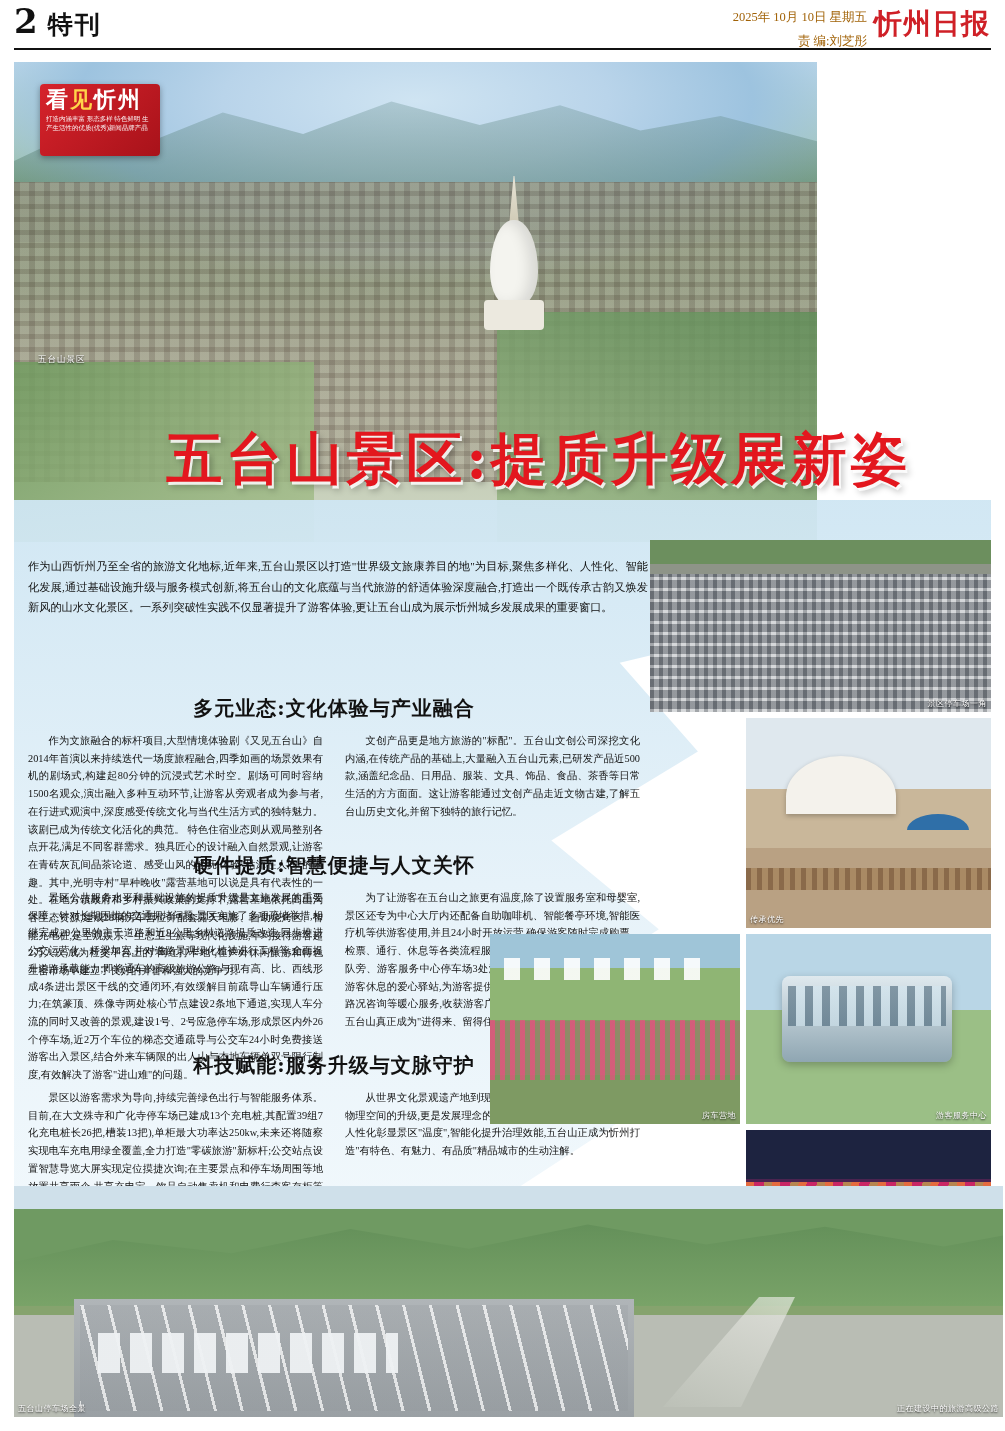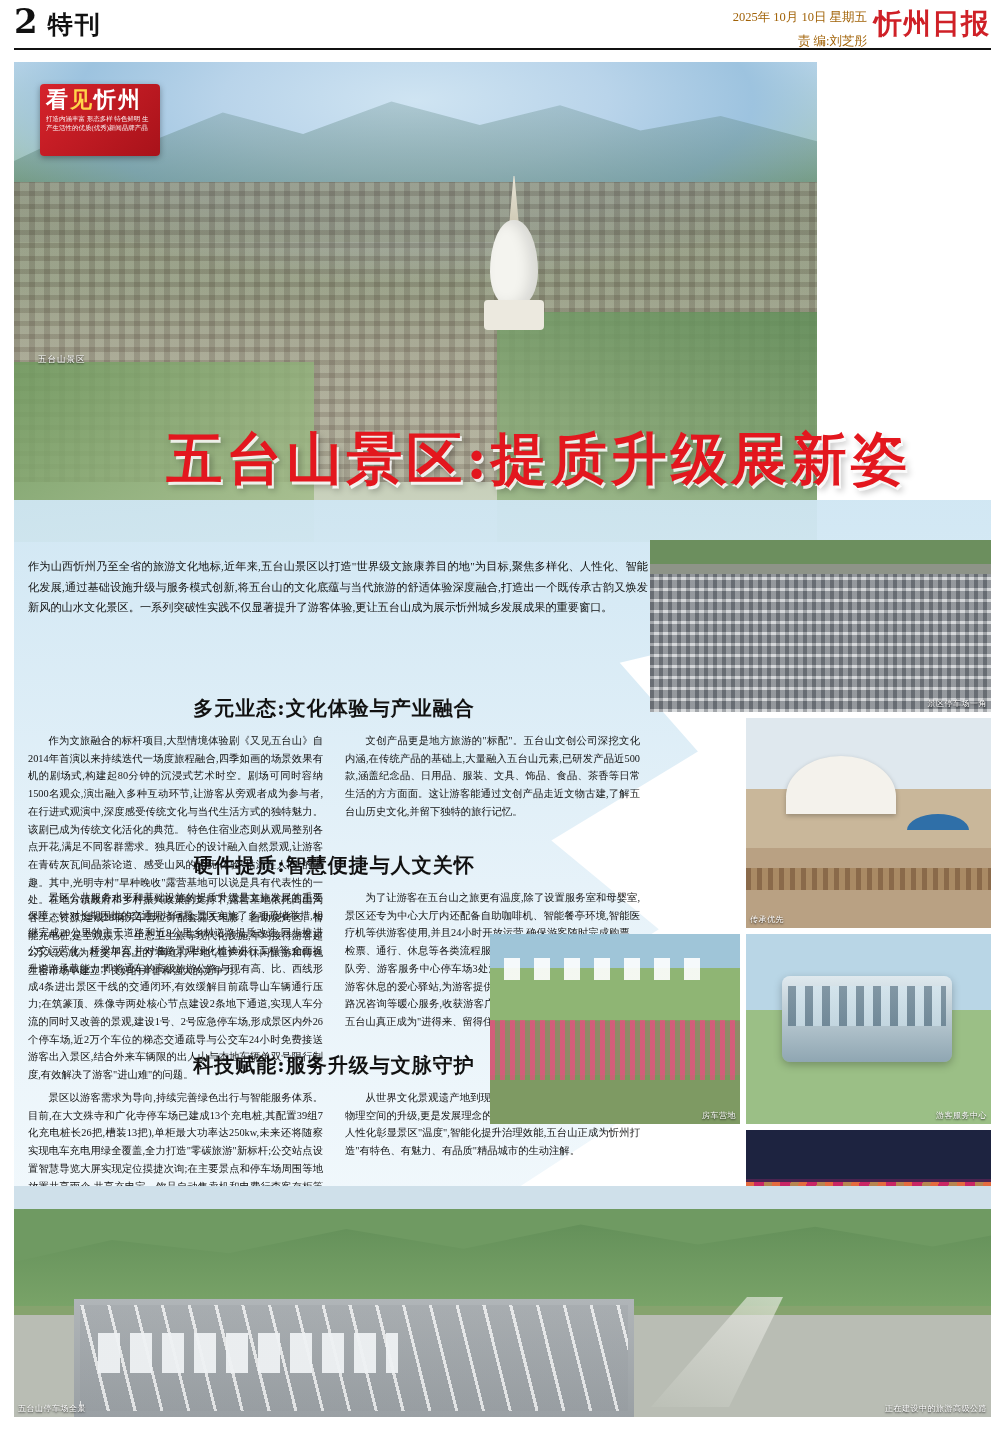--- a/index.html
+++ b/index.html
@@ -260,20 +260,21 @@
   .ph-night .glow {
     position:absolute; left:0; bottom:0; width:100%; height:70px;
     background:repeating-linear-gradient(100deg, rgba(255,120,60,.85) 0 8px, rgba(255,40,110,.7) 8px 18px, rgba(255,200,80,.6) 18px 26px);
     filter:blur(.4px);
   }
 
   
   .ph-bottom {
     left:14px; top:1186px; width:977px; height:231px;
     background:linear-gradient(to bottom,#cfe0ea 0 10%, #6f9a62 10% 34%, #86a36e 34% 56%, #b9bdb4 56% 100%);
+    padding-left:12px;
   }
   .ph-bottom .hills {
     position:absolute; left:0; top:10px; width:100%; height:110px;
     background:linear-gradient(to bottom,#5d8a55,#79a368);
     clip-path:polygon(0 60%, 10% 40%, 22% 52%, 34% 30%, 46% 48%, 58% 26%, 70% 44%, 82% 28%, 94% 46%, 100% 36%, 100% 100%, 0 100%);
   }
   .ph-bottom .lot {
     position:absolute; left:60px; bottom:0; width:560px; height:118px;
     background:linear-gradient(to bottom,#b0b5b8,#9aa0a4);
   }

